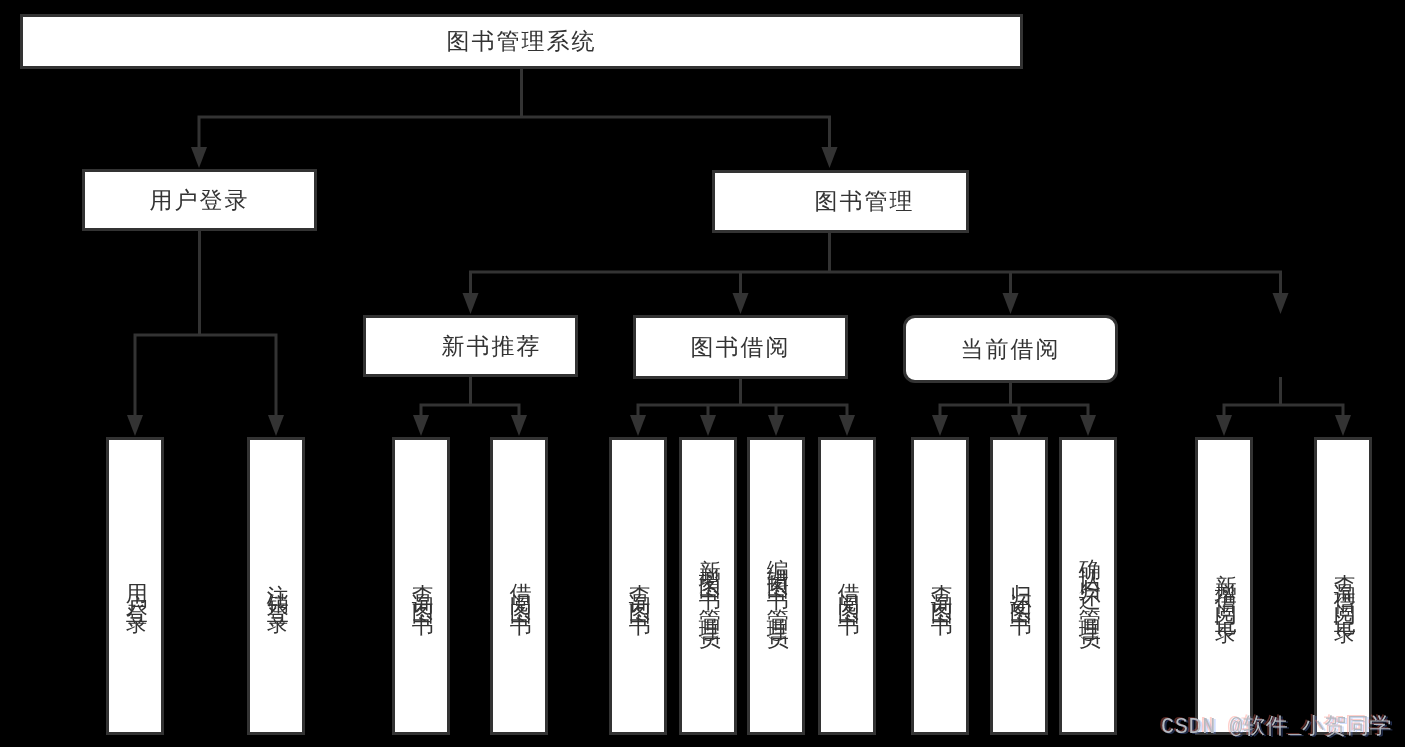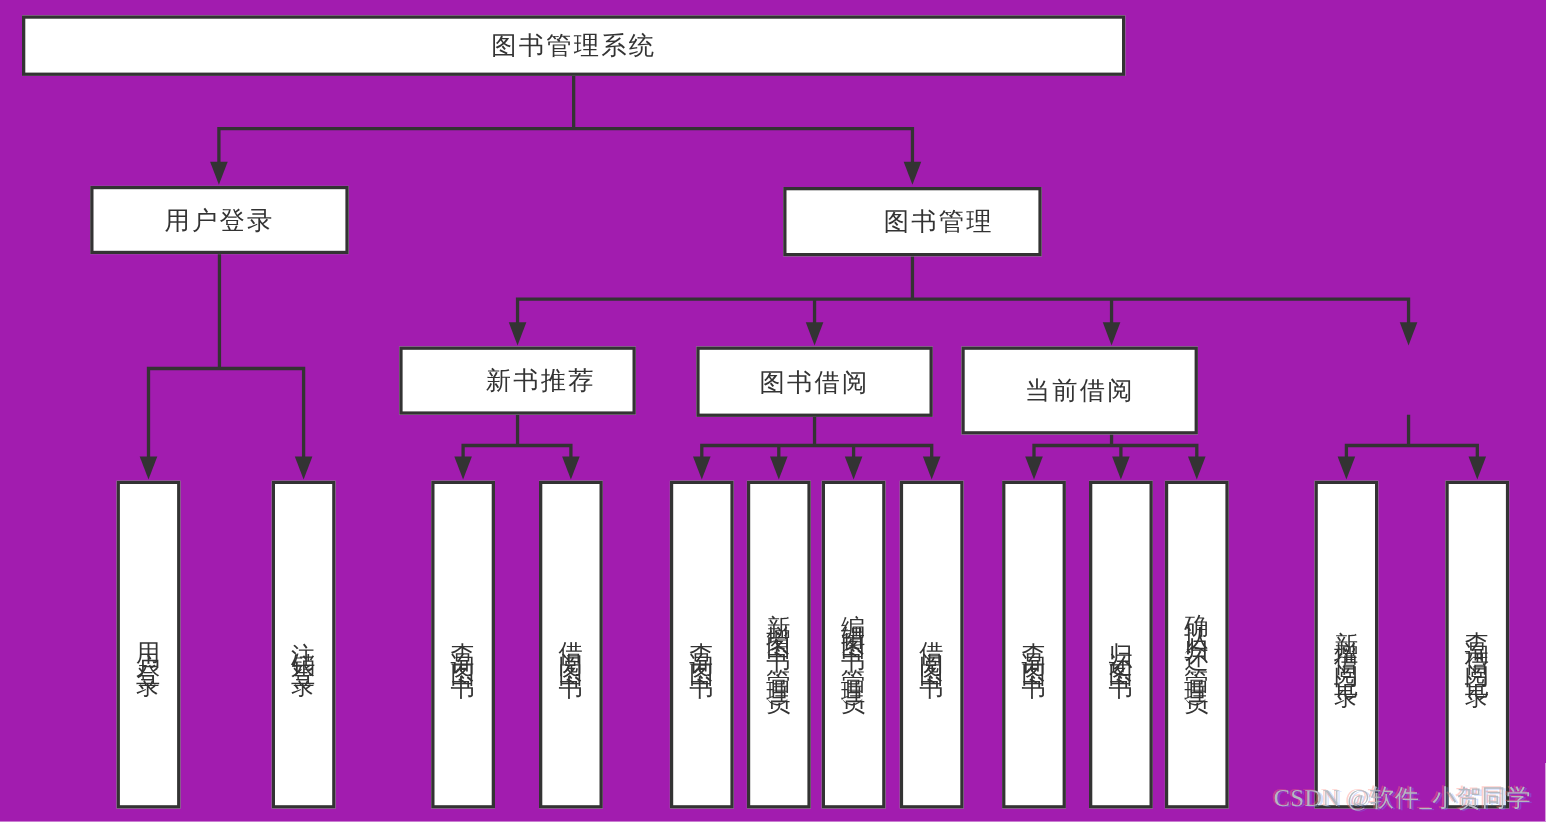--- a/index.html
+++ b/index.html
@@ -1,21 +1,21 @@
 <!DOCTYPE html>
 <html><head>
 <meta charset="utf-8">
 <style>
   html, body { margin: 0; padding: 0; background: #ffffff; }
   .stage {
     position: relative;
     width: 1405px;
     height: 747px;
-    background: #a21caf;
-    font-family: Liberation Serif, serif;
+    background: #000000;
+    font-family: Liberation Mono, monospace;
     overflow: hidden;
   }
   .connectors { position: absolute; left: 0; top: 0; }
   .box {
     position: absolute;
     box-sizing: border-box;
     background: #ffffff;
     border: 3px solid #333333;
     color: #333333;
     display: flex;
@@ -82,31 +82,31 @@
     </g>
   </svg>
 
   <div class="box hnode" style="left:20px; top:14px; width:1003px; height:55px;">
     <span>图书管理系统</span>
   </div>
 
   <div class="box hnode" style="left:82px; top:169px; width:235px; height:62px;">
     <span>用户登录</span>
   </div>
-  <div class="box hnode" style="left:712px; top:170px; width:235px; height:63px;padding-left:48px;">
+  <div class="box hnode" style="left:712px; top:170px; width:257px; height:63px;padding-left:48px;">
     <span>图书管理</span>
   </div>
 
   <div class="box hnode" style="left:363px; top:315px; width:215px; height:62px;padding-left:42px;">
     <span>新书推荐</span>
   </div>
   <div class="box hnode" style="left:633px; top:315px; width:215px; height:64px;">
     <span>图书借阅</span>
   </div>
-  <div class="box hnode" style="left:874px; top:315px; width:215px; height:80px;">
+  <div class="box hnode" style="left:903px; top:315px; width:215px; height:68px;border-radius:12px;">
     <span>当前借阅</span>
   </div>
 
   <div class="box leaf" style="left:106px; top:437px; width:58px; height:298px;">
     <span class="vtext">用户登录</span>
   </div>
   <div class="box leaf" style="left:247px; top:437px; width:58px; height:298px;">
     <span class="vtext">注销登录</span>
   </div>
 

